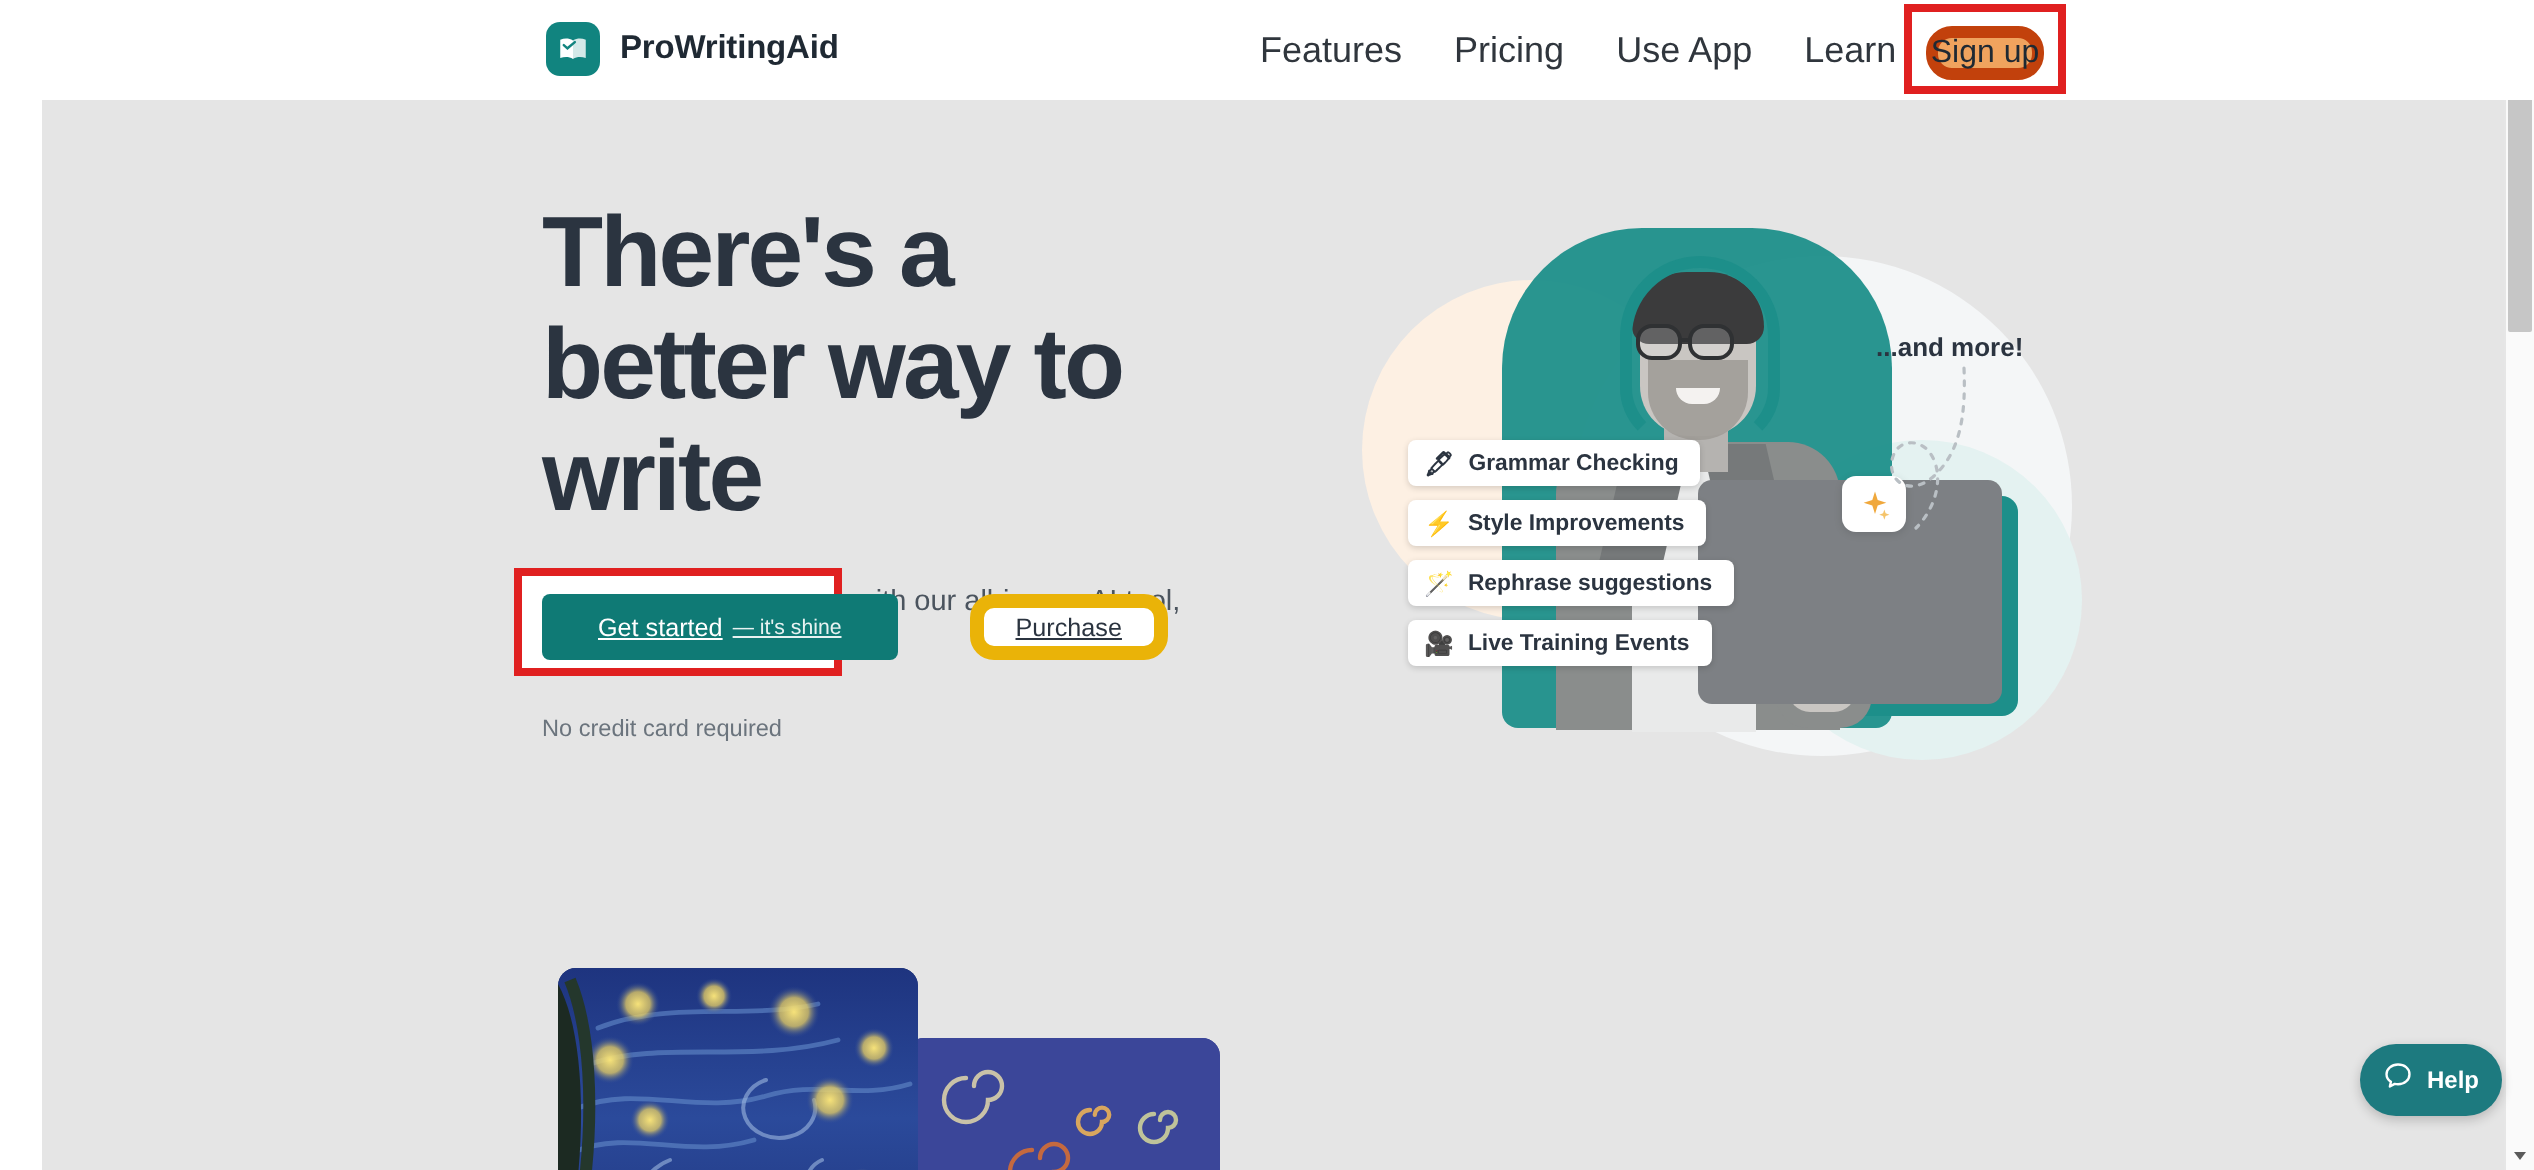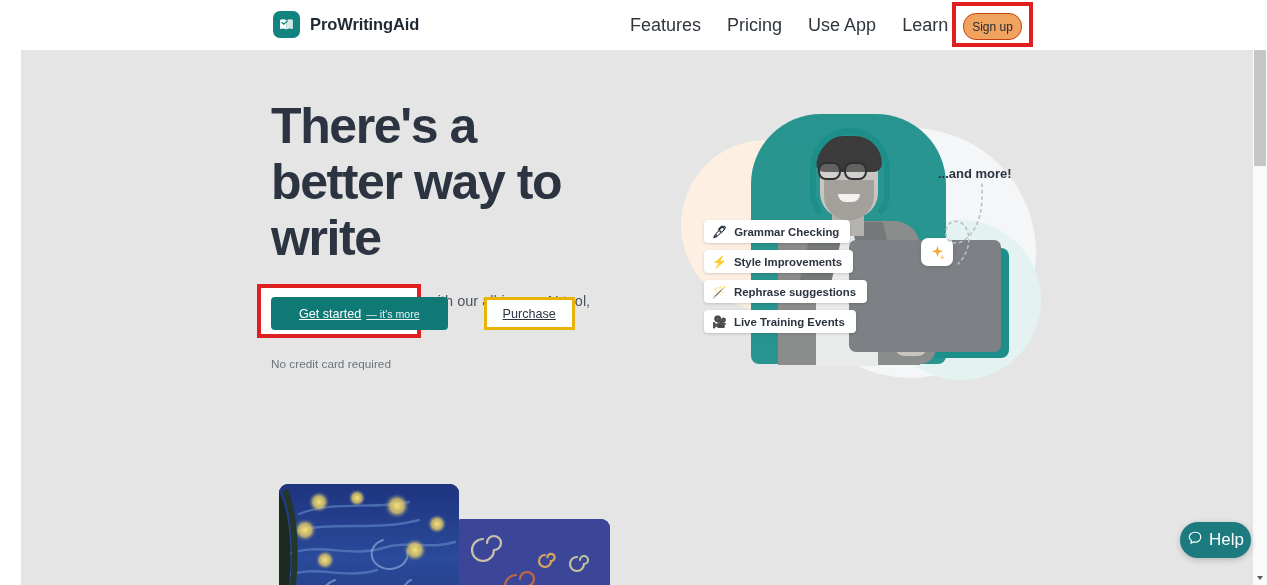--- a/index.html
+++ b/index.html
@@ -85,23 +85,23 @@
     position:absolute; left:931px; top:2px;
     width:81px; height:45px;
     border:4px solid #e02020;
     background:#ffffff;
     z-index:30;
   }
   #signup-btn {
     position:absolute; left:7px; top:7px;
     width:59px; height:27px;
     background:#f0a35e;
-    border:1px solid #c2410c;
+    border:6px solid #c2410c;
     border-radius:13px;
-    font-size:12px; color:#1f2933;
+    font-size:16px; color:#1f2933;
     display:flex; align-items:center; justify-content:center;
     white-space:nowrap;
   }
 
   
   #hero-copy { position:absolute; left:250px; top:98px; width:340px; }
   #headline {
     font-size:50px; line-height:56px; font-weight:bold;
     color:#2b3440; letter-spacing:-1.4px;
   }
@@ -125,21 +125,21 @@
     background:#0f7a75; border-radius:4px;
     color:#ffffff; font-size:12.6px;
     display:flex; align-items:center; justify-content:center; gap:5px;
     white-space:nowrap;
   }
   #btn-getstarted .free { font-size:10.6px; opacity:.9; }
   #btn-purchase {
     position:relative; z-index:6;
     margin-left:36px;
     height:33px; min-width:78px; padding:0 16px;
-    background:#ffffff; border:3px solid #eab308; border-radius:0;
+    background:#ffffff; border:7px solid #eab308; border-radius:12px;
     color:#2b3440; font-size:12.6px;
     display:flex; align-items:center; justify-content:center;
     white-space:nowrap;
   }
   #nocard {
     position:absolute; left:250px; top:357px;
     font-size:11.8px; color:#6b747d;
   }
 
   
@@ -301,21 +301,21 @@
 
   
   #help-widget {
     position:absolute; left:1159px; top:522px;
     width:71px; height:36px;
     background:#1d7a7f; border-radius:18px;
     display:flex; align-items:center; justify-content:center; gap:6px;
     box-shadow:0 2px 6px rgba(0,0,0,.2);
     z-index:40;
   }
-  #help-label { font-size:17px; color:#ffffff; font-weight:normal; }
+  #help-label { font-size:12px; color:#ffffff; font-weight:bold; }
 </style>
 </head>
 <body>
 
 <div id="page">
 
   <div id="viewport">
 
     <div id="header">
 
@@ -345,21 +345,21 @@
 
     <div id="hero-copy">
       <h1 id="headline">There's a better way to write</h1>
       <p id="subhead">Make your writing shine with our all-in-one AI tool, wherever you write.</p>
     </div>
 
     <div id="cta-row">
       <div id="getstarted-wrap"></div>
       <a id="btn-getstarted" href="#">
         <span>Get started</span>
-        <span class="free">— it's more</span>
+        <span class="free">— it's shine</span>
       </a>
       <a id="btn-purchase" href="#">Purchase</a>
     </div>
 
     <div id="nocard">No credit card required</div>
 
     <div id="hero-art">
 
       <div class="blob" id="blob-peach"></div>
       <div class="blob" id="blob-grey"></div>

